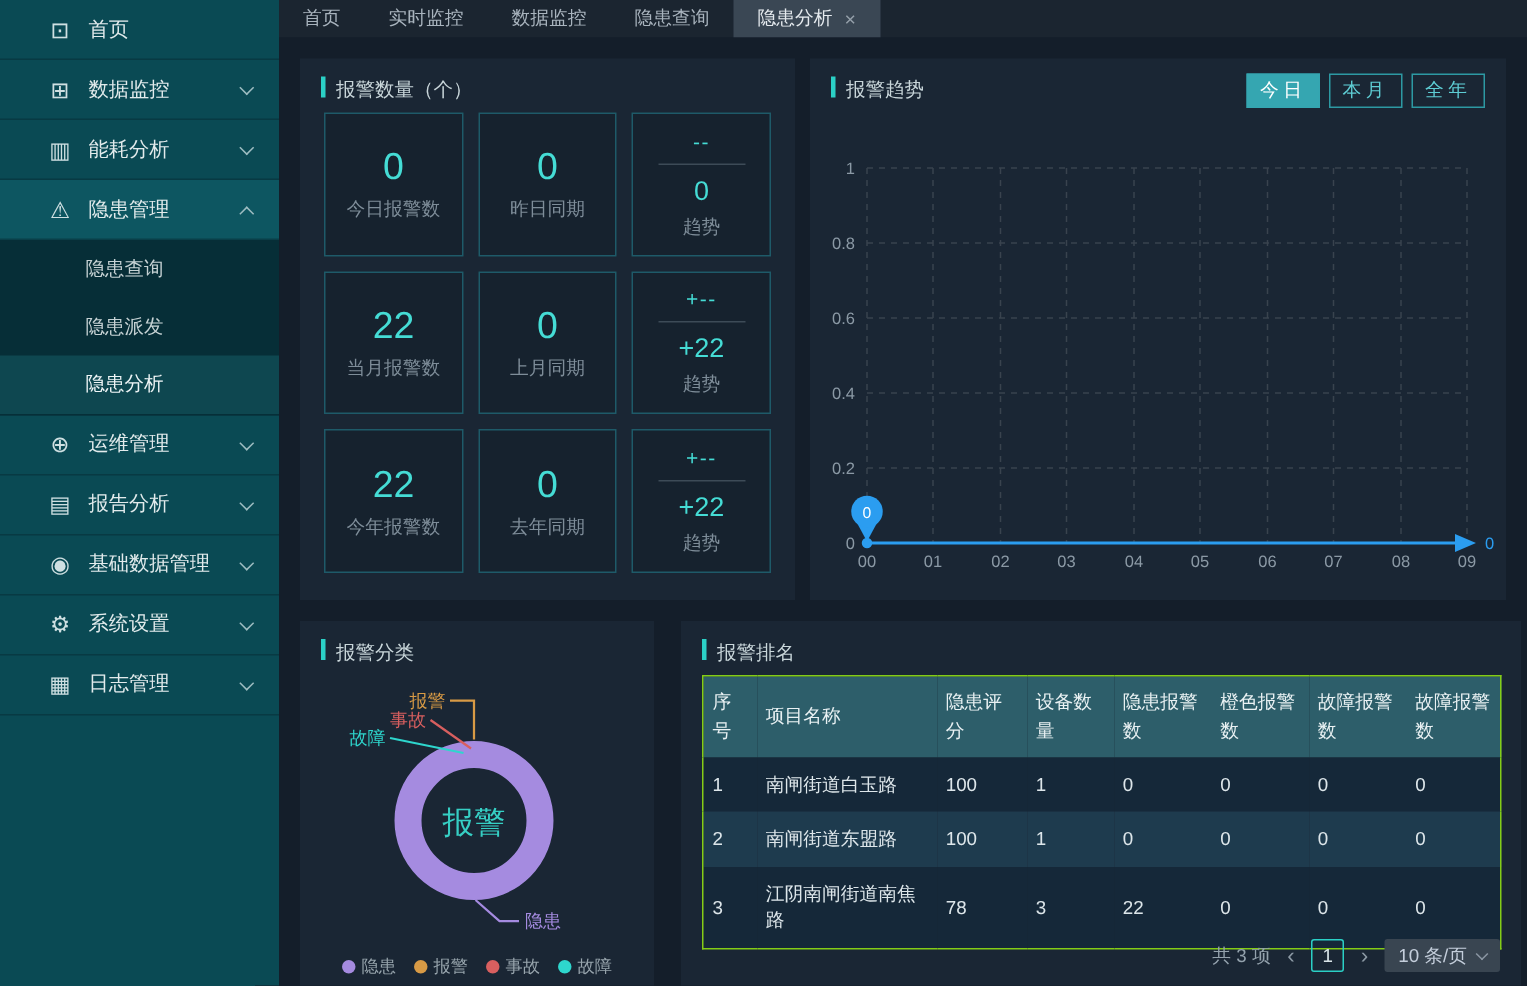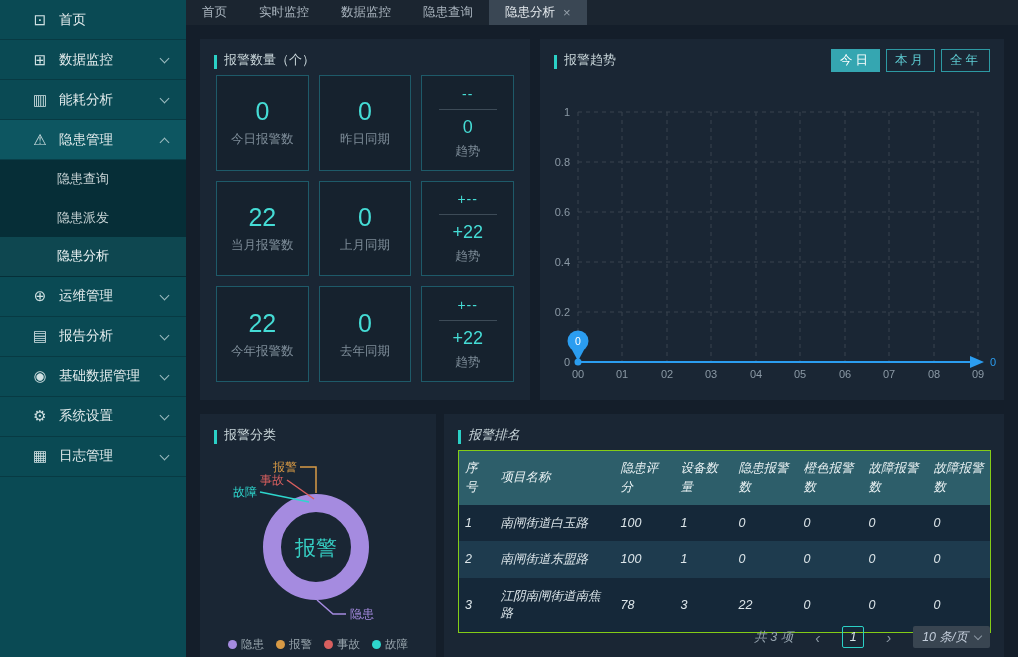--- a/index.html
+++ b/index.html
@@ -26,22 +26,22 @@
   .tabbar { position:absolute; left:186px; top:0; width:832px; height:25px; background:#1b2530; display:flex; }
   .tab { padding:0 16px; font-size:12.5px; color:#a9b4be; display:flex; align-items:center; gap:8px; cursor:pointer; white-space:nowrap; }
   .tab.active { background:#3a4754; color:#e6ebef; }
   .tab .close { color:#95a0aa; font-size:13px; }
   
   .content { position:absolute; left:186px; top:25px; width:832px; height:632px; background:#141e2a; }
   .panel { position:absolute; background:#1a2634; }
   #panel-count { left:14px;  top:14px;  width:330px; height:361px; }
   #panel-trend { left:354px; top:14px;  width:464px; height:361px; }
   #panel-class { left:14px;  top:389px; width:236px; height:243px; }
-  #panel-rank  { left:258px; top:389px; width:560px; height:243px;font-style:italic; }
-  .panel-title { position:absolute; top:12px; left:14px; display:flex; align-items:flex-end; gap:7px; font-size:13px; color:#c9d6da; }
+  #panel-rank  { left:268px; top:389px; width:560px; height:243px; }
+  .panel-title { position:absolute; top:12px; left:14px; display:flex; align-items:flex-start; gap:7px; font-size:13px; color:#c9d6da; }
   .title-bar { width:3px; height:14px; background:#2bd0c6; }
   
   .cards { position:absolute; left:16px; right:16px; top:36px; bottom:18px;
            display:grid; grid-template-columns:repeat(3,1fr); grid-template-rows:repeat(3,1fr); gap:10px; }
   .card { border:1px solid #1e5a69; background:#16222e; display:flex; flex-direction:column; align-items:center; justify-content:center; gap:5px; }
   .card .val { font-size:25px; color:#45dcd5; }
   .card .lbl { font-size:12.5px; color:#7e8d99; }
   .card .num { font-size:14px; color:#45dcd5; letter-spacing:1px; }
   .card .den { font-size:18px; color:#45dcd5; }
   .card .frac-line { width:64%; height:1px; background:#3d4b57; margin:2px 0; }
@@ -59,21 +59,21 @@
   .leg-item { display:flex; align-items:center; gap:4px; }
   .leg-dot { width:9px; height:9px; border-radius:50%; }
   .c-purple { background:#a58be0; } .c-orange { background:#d89a45; } .c-red { background:#d85f5f; } .c-cyan { background:#2ed6cd; }
   
   .rank-table { position:absolute; left:14px; top:36px; width:532px; border-collapse:collapse; table-layout:fixed;
                 font-size:12.5px; border:1px solid #84cc16; }
   .rank-table th { background:#2d5e6a; color:#e9f1f3; font-weight:normal; text-align:left; padding:8px 6px; line-height:1.5; vertical-align:middle; }
   .rank-table td { color:#dde6ea; padding:10px 6px; line-height:1.35; }
   .row-a { background:#152839; }
   .row-b { background:#1e3b4e; }
-  .pagination { position:absolute; right:14px; bottom:9px; display:flex; align-items:center; gap:22px; font-size:12.5px; color:#94a2ad; }
+  .pagination { position:absolute; right:14px; bottom:9px; display:flex; align-items:center; gap:11px; font-size:12.5px; color:#94a2ad; }
   .page-arrow { color:#8d9aa5; font-size:15px; cursor:pointer; }
   .page-num { width:22px; height:22px; border:1px solid #2bd0c6; color:#d9e4e8; display:flex; align-items:center; justify-content:center; border-radius:2px; cursor:pointer; }
   .page-size { background:#394551; color:#c4cedb; height:22px; padding:0 9px; display:flex; align-items:center; gap:7px; border-radius:2px; cursor:pointer; }
   .caret { width:6px; height:6px; border-right:1.3px solid #8b97a3; border-bottom:1.3px solid #8b97a3; transform:rotate(45deg); margin-top:-3px; }
 </style>
 </head>
 <body>
 
 <aside class="sidebar">
   <div class="side-item">

